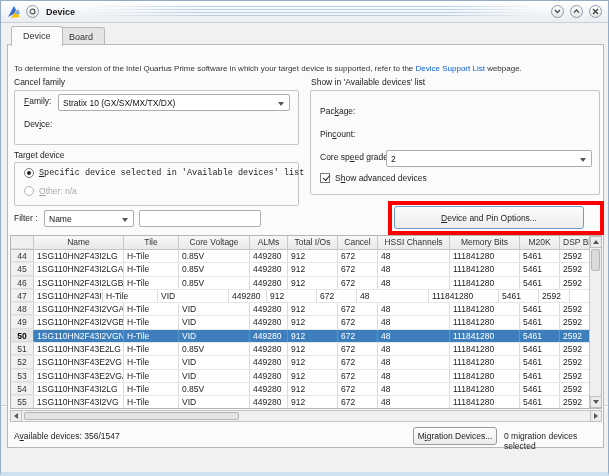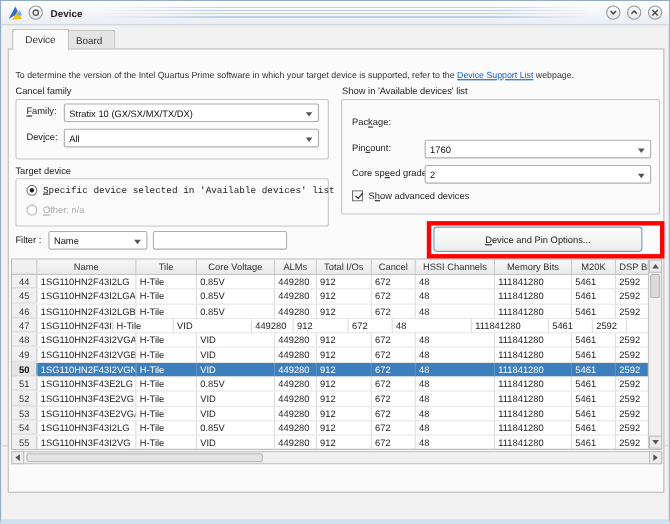--- a/index.html
+++ b/index.html
@@ -30,21 +30,21 @@
     background:#e4e4e4; border:1px solid #b9b9b9; border-bottom:none;
     border-radius:3px 3px 0 0; color:#333; cursor:default; }
   .tab.active { background:#fbfbfb; height:20px; top:3px; z-index:3; font-weight:normal; }
   .tab-device { left:10px; }
   .tab-board { left:56px; }
   
   .panel { position:absolute; left:6px; top:43px; width:597px; height:404px;
     background:#fbfbfb; border:1px solid #b9b9b9; z-index:2; }
   .desc { position:absolute; left:6px; top:6px; width:586px; font-size:8px;
     line-height:12px; color:#333; }
-  a.link { color:var(--link); text-decoration:underline; cursor:pointer; }
+  a.link { color:var(--link); cursor:pointer; }
   .gb-label { position:absolute; font-size:8.5px; color:#222; }
   .gbox { position:absolute; border:1px solid #c6c6c6; border-radius:2px; background:#fbfbfb; }
   .frow { position:absolute; display:flex; align-items:center; font-size:8.5px; }
   .u { text-decoration:underline; }
   
   .select { position:absolute; height:17px; background:#fff; border:1px solid #adadad;
     border-radius:2px; display:flex; align-items:center; padding:0 16px 0 4px;
     font-size:8.5px; color:#111; cursor:default; }
   .select .arr { position:absolute; right:5px; top:7px; width:0; height:0;
     border-left:3.5px solid transparent; border-right:3.5px solid transparent;
@@ -173,40 +173,32 @@
     </div>
     <div class="select" style="left:50px; top:49px; width:232px;">
       <span>Stratix 10 (GX/SX/MX/TX/DX)</span>
         <span class="arr"></span>
     </div>
     <div class="frow" style="left:16px; top:74px;">
       <span>Dev</span>
         <span class="u">i</span>
         <span>ce:</span>
     </div>
-    <div class="select" style="left:50px; top:72px; width:232px;">
-      <span>All</span>
-        <span class="arr"></span>
-    </div>
 
     <span class="gb-label" style="left:303px; top:32px;">Show in 'Available devices' list</span>
     <div class="gbox" style="left:302px; top:45px; width:290px; height:105px;"></div>
     <div class="frow" style="left:312px; top:61px;">
       <span>Pac</span>
         <span class="u">k</span>
         <span>age:</span>
     </div>
     <div class="frow" style="left:312px; top:84px;">
       <span>Pin </span>
         <span class="u">c</span>
         <span>ount:</span>
-    </div>
-    <div class="select" style="left:378px; top:82px; width:206px;">
-      <span>1760</span>
-        <span class="arr"></span>
     </div>
     <div class="frow" style="left:312px; top:107px;">
       <span>Core sp</span>
         <span class="u">e</span>
         <span>ed grade:</span>
     </div>
     <div class="select" style="left:378px; top:105px; width:206px;">
       <span>2</span>
         <span class="arr"></span>
     </div>
@@ -423,20 +415,29 @@
     <div class="hscroll">
       <div class="sbtn" style="top:-1px; left:-1px; height:12px;">
           <span class="tri-lf"></span>
         </div>
       <div class="hthumb"></div>
       <div class="sbtn" style="top:-1px; left:auto; right:-1px; height:12px;">
           <span class="tri-rt"></span>
         </div>
     </div>
 
+    <div class="statusrow">
+      <span style="position:absolute; left:0; top:5px;">
+        <span>A</span><span class="u">v</span><span>ailable devices: 356/1547</span>
+      </span>
+      <div class="pbtn" style="left:399px; top:1px; width:84px; height:18px;">
+        <span><span>M</span><span class="u">i</span><span>gration Devices...</span></span>
+      </div>
+      <span style="position:absolute; left:490px; top:5px;">0 migration devices selected</span>
+    </div>
   </div>
 
   <div class="sep"></div>
   <div class="footer">
     <div class="pbtn" style="width:62px;">OK</div>
     <div class="pbtn" style="width:58px;">Cancel</div>
     <div class="pbtn" style="width:30px;">Help</div>
   </div>
 </div>
 

